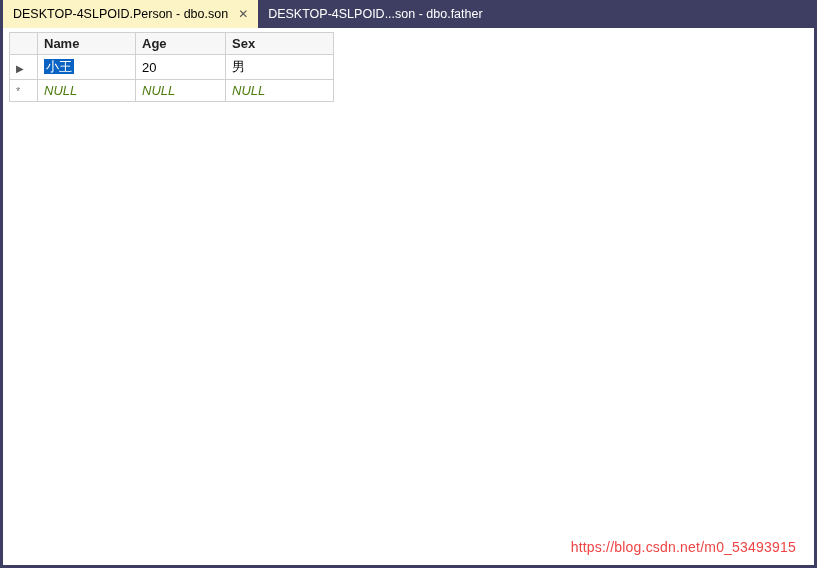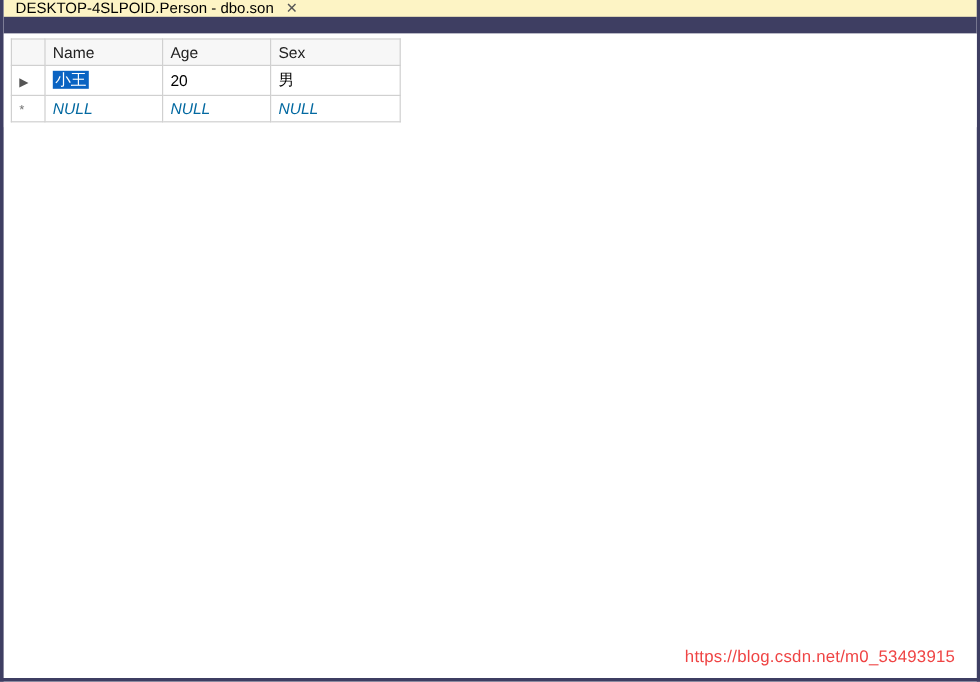--- a/index.html
+++ b/index.html
@@ -12,21 +12,20 @@
       border: 3px solid #3e3e62;
       border-top: none;
       overflow: hidden;
       position: relative;
     }
     .tab-bar {
       display: flex;
       background: #3e3e62;
       height: 28px;
       align-items: stretch;
-      flex-direction: column;
     }
     .tab {
       display: flex;
       align-items: center;
       padding: 0 8px 0 10px;
       font-size: 12.5px;
       cursor: pointer;
       color: #ffffff;
       white-space: nowrap;
     }
@@ -56,21 +55,21 @@
     }
     .data-grid th, .data-grid td {
       border: 1px solid #d0d0d0;
       text-align: left;
       padding: 3px 6px;
       height: 22px;
       background: #ffffff;
     }
     .data-grid th {
       background: #f7f7f7;
-      font-weight: normal;
+      font-weight: bold;
       color: #222;
     }
     .col-indicator { width: 28px; min-width: 28px; text-align: center; padding: 0; }
     .col-name { width: 98px; min-width: 98px; }
     .col-age { width: 90px; min-width: 90px; }
     .col-sex { width: 108px; min-width: 108px; }
     .row-pointer {
       font-size: 10px;
       color: #555;
     }
@@ -78,39 +77,42 @@
       font-size: 11px;
       color: #777;
     }
     .selected-cell {
       background: #0a63c2;
       color: #ffffff;
       padding: 0 2px;
     }
     .null-value {
       font-style: italic;
-      color: #0369a1;
+      color: #4d7c0f;
     }
     .watermark {
       position: absolute;
       right: 18px;
       bottom: 10px;
       color: #ef4444;
       font-size: 14px;
       letter-spacing: 0.2px;
       pointer-events: none;
     }
   </style>
 </head>
 <body>
 
 <div class="tab-bar">
   <div class="tab active">
     <span>DESKTOP-4SLPOID.Person - dbo.son</span>
     <span class="tab-close">✕</span>
+  </div>
+  <div class="tab">
+    <span>DESKTOP-4SLPOID...son - dbo.father</span>
   </div>
 </div>
 
 <div class="content">
   <table class="data-grid">
     <thead>
       <tr>
         <th class="col-indicator"></th>
         <th class="col-name">Name</th>
         <th class="col-age">Age</th>

